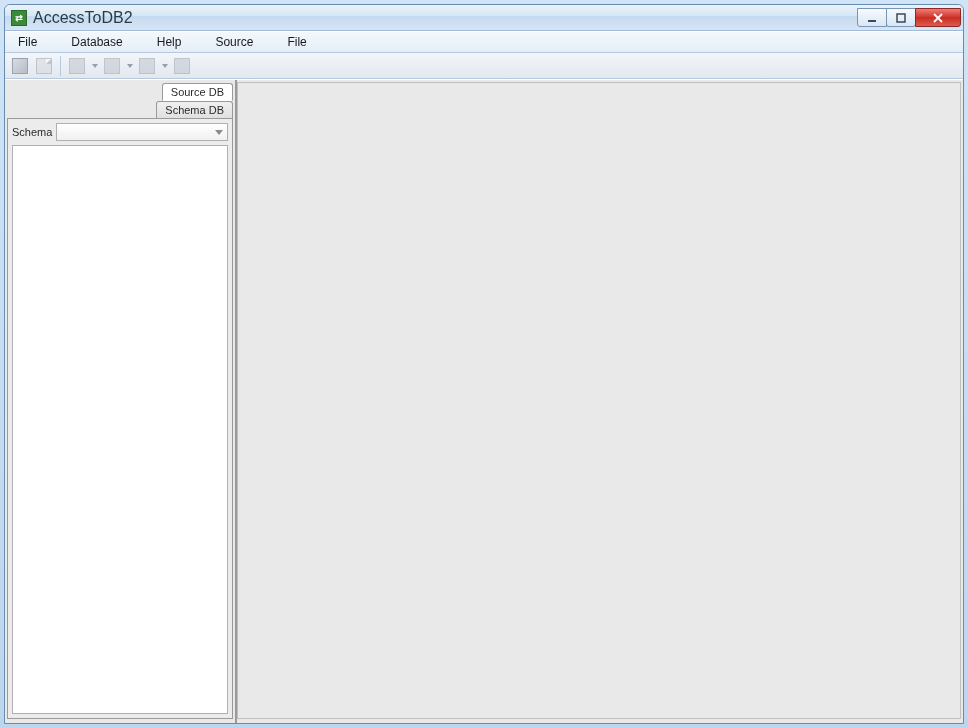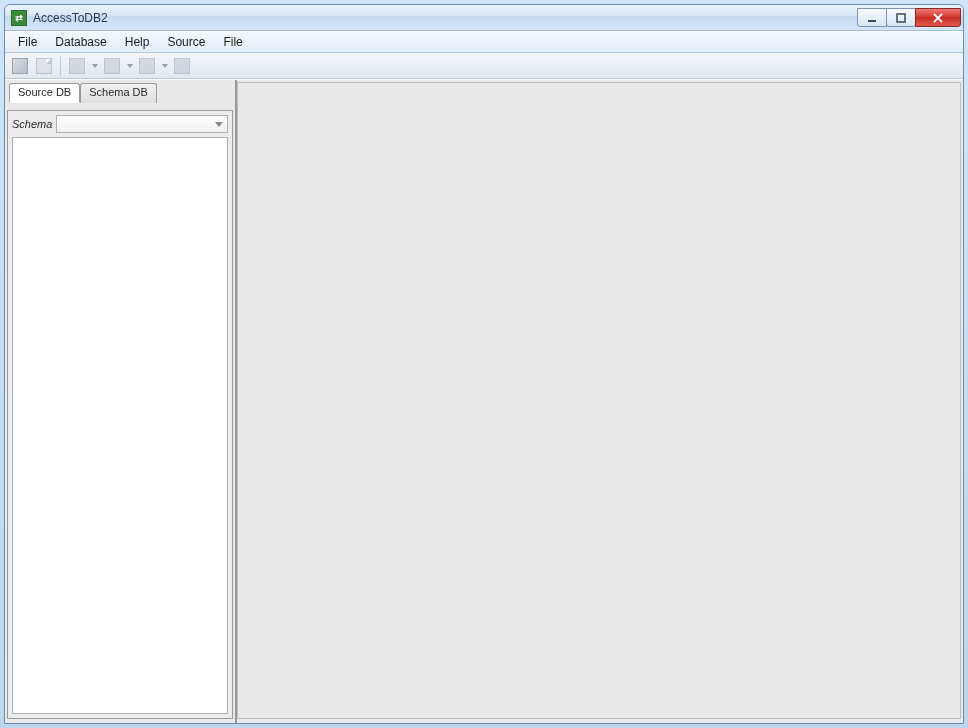--- a/index.html
+++ b/index.html
@@ -34,21 +34,21 @@
   .titlebar .app-icon {
     width: 16px; height: 16px;
     background: #3a8a3a;
     border: 1px solid #2a6a2a;
     margin-right: 6px;
     display:flex;align-items:center;justify-content:center;
     font-size:9px;color:#fff;font-weight:bold;
   }
   .titlebar .title {
     color: #2a3a4a;
-    font-size: 12px;
+    font-size: 16px;
   }
   .winbtns { margin-left: auto; display:flex; gap:0; }
   .winbtn {
     width: 30px; height: 19px;
     border: 1px solid #7a94b2;
     background: linear-gradient(to bottom,#f6fafd,#d8e7f5);
     display:flex;align-items:center;justify-content:center;
     border-radius: 0 0 3px 3px;
     margin-left:-1px;
     font-size:10px;color:#3a4a5a;
@@ -64,21 +64,21 @@
   .winbtn svg { display:block; }
 
   .menubar {
     height: 22px;
     background: linear-gradient(to bottom,#f3f8fc,#e4eef8);
     border-top:1px solid #fff;
     border-bottom:1px solid #b6c8dc;
     display:flex;
     align-items:center;
     padding: 0 4px;
-    gap: 0;
+    gap: 16px;
   }
   .menuitem {
     padding: 3px 9px;
     color:#1a1a1a;
     cursor:default;
   }
 
   .toolbar {
     height: 26px;
     background: linear-gradient(to bottom,#f3f6fa,#e2e8ef);
@@ -117,21 +117,23 @@
   .sidepanel {
     width: 232px;
     background:#e9e9e9;
     border-right:2px solid #9a9a9a;
     display:flex;flex-direction:column;
     padding:2px 2px 4px 2px;
   }
   .tabs {
     height:20px;
     display:flex;
+    align-items:flex-end;
     padding-left:2px;
+    flex-direction:column;
   }
   .tab {
     border:1px solid #9a9a9a;
     border-bottom:none;
     border-radius:3px 3px 0 0;
     padding:2px 8px 2px 8px;
     font-size:11px;
     background:linear-gradient(to bottom,#f0f0f0,#e0e0e0);
     color:#2a2a2a;
     margin-right:0px;
@@ -140,22 +142,22 @@
   }
   .tab.active{
     background:#fff;
     z-index:2;
     border-bottom:1px solid #fff;
   }
   .tabbody {
     flex:1;
     border:1px solid #9a9a9a;
     background:#ececec;
-    margin-top:8px;
-    display:flex;flex-direction:column;font-style:italic;
+    margin-top:16px;
+    display:flex;flex-direction:column;
   }
   .schema-row{
     display:flex;align-items:center;
     padding:4px 4px;
     gap:4px;
   }
   .schema-row label{font-size:11px;color:#2a2a2a;}
   .combo{
     flex:1;height:18px;
     border:1px solid #b0b0b0;

